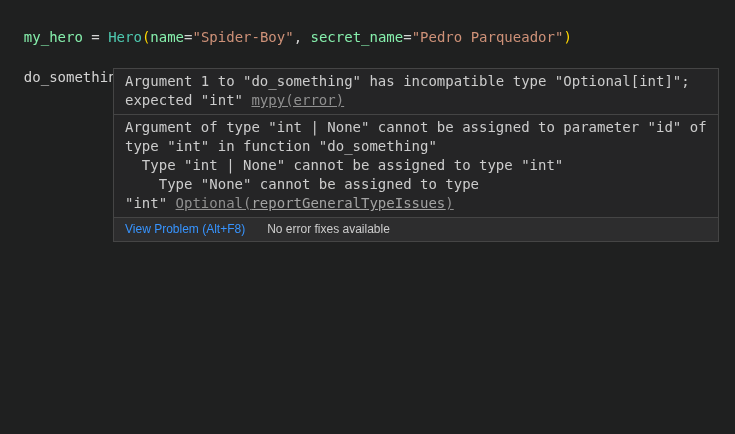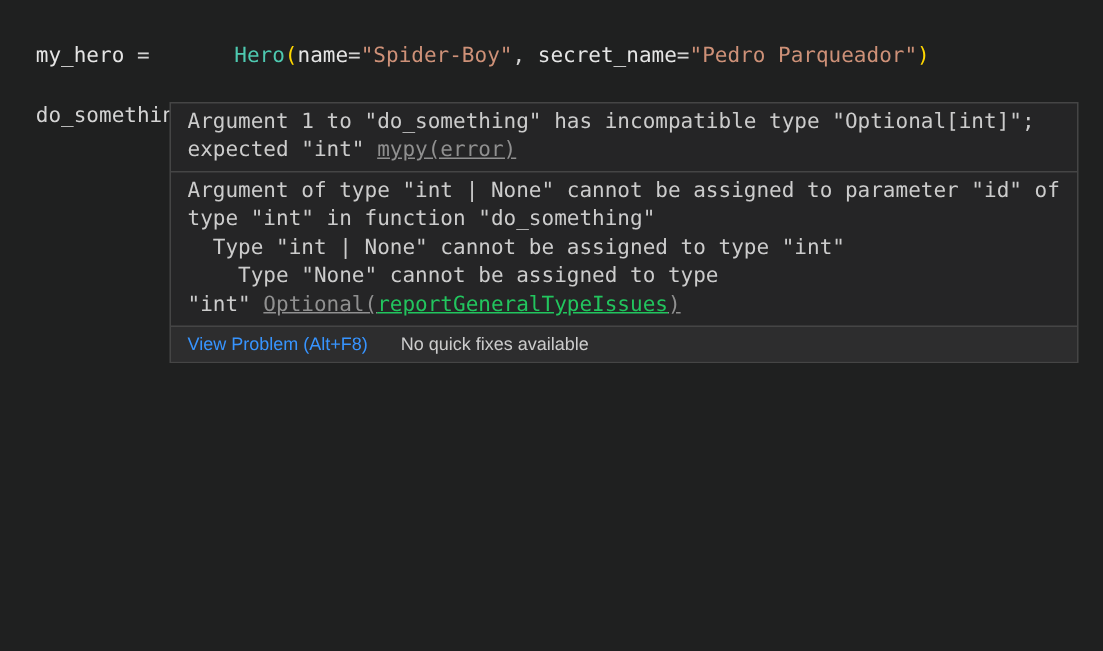--- a/index.html
+++ b/index.html
@@ -12,22 +12,22 @@
   }
   
   .code-line{
     position:absolute;
     left:7px;
     font-size:14px;
     line-height:19px;
     white-space:pre;
     color:#d4d4d4;
   }
-  .c-var{color:#e5e5e5;margin-top:28px;}
-  .c-class{color:#4ec9b0;margin-left:48px;}
+  .c-var{color:#86efac;margin-top:28px;}
+  .c-class{color:#4ec9b0;}
   .c-string{color:#ce9178;}
   .c-bracket{color:#ffd700;}
   .c-plain{color:#d4d4d4;}
   .word-hl{
     background:#2b455c;
   }
   .sq-err{
     text-decoration:underline wavy #f14c4c 1px;
     text-underline-offset:3px;
     text-decoration-skip-ink:none;
@@ -52,21 +52,21 @@
     padding:3px 10px 4px 11px;
     font-size:14px;
     line-height:19px;
   }
   .hover-section + .hover-section{
     border-top:1px solid #454545;
   }
   .hover-line{white-space:pre;}
   .muted{color:#909090;text-decoration:underline;}
   .diag-link{
-    color:#22c55e;
+    color:#a3a3a3;
     text-decoration:underline;
     cursor:pointer;
   }
   .hover-status{
     border-top:1px solid #454545;
     background:#2d2d2e;
     display:flex;
     align-items:flex-end;
     padding:4px 10px 5px 11px;
     font-family:"Liberation Sans", sans-serif;
@@ -103,16 +103,16 @@
     <div class="hover-line">Argument of type "int | None" cannot be assigned to parameter "id" of</div>
     <div class="hover-line">type "int" in function "do_something"</div>
     <div class="hover-line">  Type "int | None" cannot be assigned to type "int"</div>
     <div class="hover-line">    Type "None" cannot be assigned to type</div>
     <div class="hover-line"><span>"int" </span><span class="muted">Optional(</span><span class="diag-link">reportGeneralTypeIssues</span><span class="muted">)</span></div>
   </div>
 
 
   <div class="hover-status">
     <span class="status-link">View Problem (Alt+F8)</span>
-    <span class="status-info">No quick fixes available</span>
+    <span class="status-info">No error fixes available</span>
   </div>
 
 </div>
 
 </body></html>

